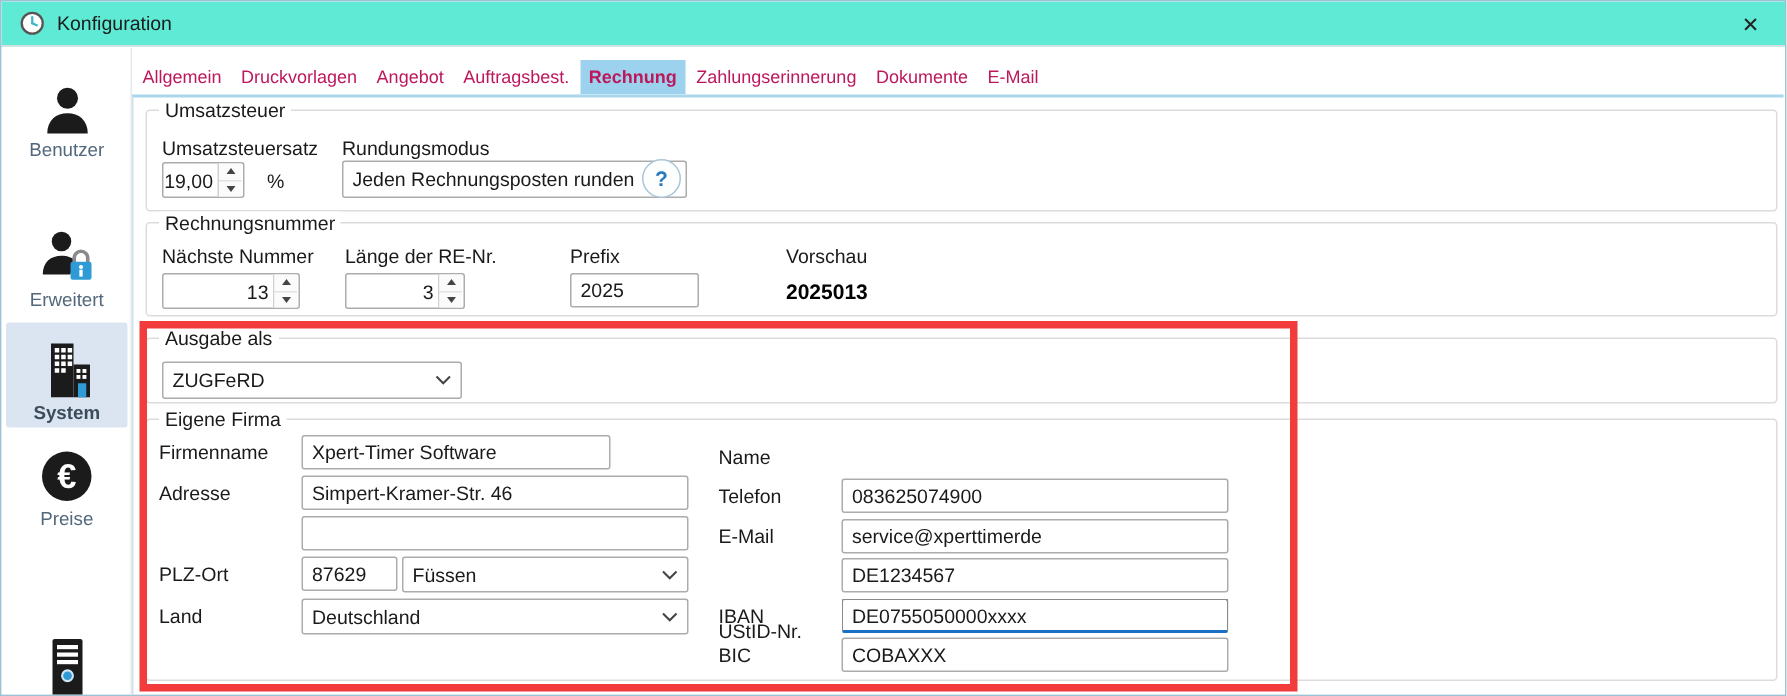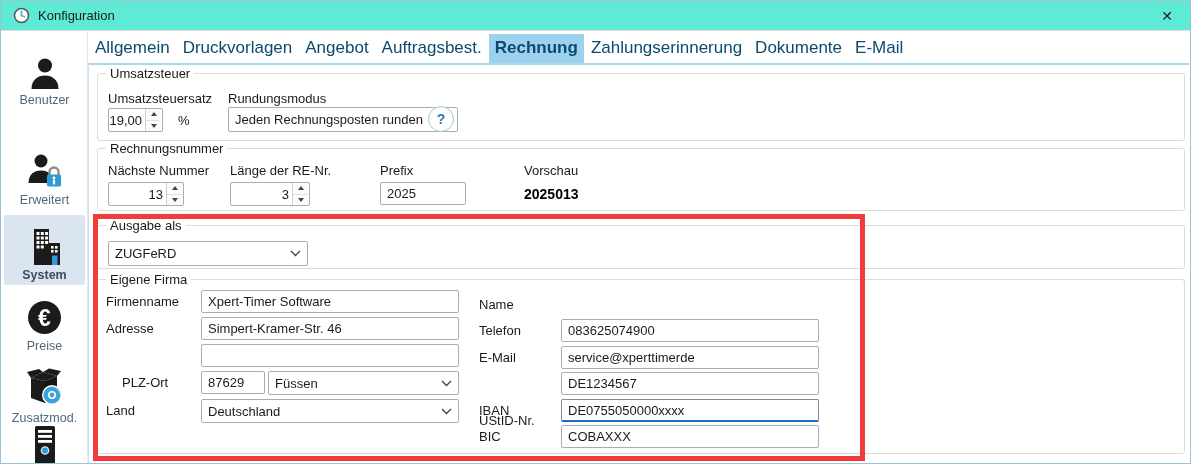--- a/index.html
+++ b/index.html
@@ -31,21 +31,21 @@
   .side-item .icon { display:block; margin:0 auto; }
   .side-item .lbl { display:block; margin-top:3px; font-size:12.5px; color:#53687b; }
   .side-item.selected { background:#dbe5f1; border-radius:2px; padding-top:12px; }
   .side-item.selected .lbl { font-weight:bold; color:#3c4c5c; }
 
   
   .tabbar {
     position:absolute; left:88px; top:36px; right:2px; height:26px;
     display:flex; align-items:flex-end;
   }
-  .tab { padding:4px 6px 5px 6px; margin-right:1px; font-size:17px; color:#0c4a6e; white-space:nowrap; }
+  .tab { padding:4px 6px 5px 6px; margin-right:1px; font-size:12px; color:#be185d; white-space:nowrap; }
   .tab.selected { background:#9cd2ed; font-weight:bold; }
   .tab-overflow {
     position:absolute; right:10px; bottom:7px; width:0; height:0;
     border-left:5px solid transparent; border-right:5px solid transparent; border-top:6px solid #1b1b1b;
   }
 
   
   .panel {
     position:absolute; left:87px; top:62px; right:1px; bottom:0;
     background:#ffffff; border-top:2px solid #a9d7ec; border-left:1px solid #cfe1ec;
@@ -168,34 +168,20 @@
     </div>
 
     <div class="side-item" style="top:267px;">
       <svg class="icon" width="37" height="37" viewBox="0 0 37 37">
         <circle cx="18.5" cy="18.5" r="16.5" fill="#1b1b1b"></circle>
         <text x="18.5" y="26.5" text-anchor="middle" font-family="Liberation Sans, sans-serif" font-size="23" font-weight="bold" fill="#ffffff">€</text>
       </svg>
       <span class="lbl">Preise</span>
     </div>
 
-    <div class="side-item" style="top:336px;">
-      <svg class="icon" width="40" height="40" viewBox="0 0 40 40">
-        <polygon points="6,10 18,4 32,8 20,13" fill="#1b1b1b"></polygon>
-        <polygon points="6,10 2,4 14,1 18,4" fill="#1b1b1b"></polygon>
-        <polygon points="32,8 36,3 24,0.5 18,4" fill="#1b1b1b"></polygon>
-        <polygon points="6,10 6,30 20,35 20,13" fill="#1b1b1b"></polygon>
-        <polygon points="32,8 32,28 20,35 20,13" fill="#161616"></polygon>
-        <circle cx="27" cy="27" r="10" fill="#ffffff"></circle>
-        <circle cx="27" cy="27" r="8.6" fill="#3ba3dc"></circle>
-        <circle cx="27" cy="27" r="3.2" fill="none" stroke="#ffffff" stroke-width="1.6"></circle>
-        <path d="M27 18.4 a8.6 8.6 0 0 1 8.6 8.6" fill="none" stroke="#bfe2f4" stroke-width="1.4"></path>
-      </svg>
-      <span class="lbl">Zusatzmod.</span>
-    </div>
 
     <div class="side-item" style="top:392px;">
       <svg class="icon" width="34" height="44" viewBox="0 0 34 44">
         <rect x="7" y="2" width="20" height="42" rx="1.5" fill="#1b1b1b"></rect>
         <rect x="10" y="6" width="14" height="2.8" fill="#ffffff"></rect>
         <rect x="10" y="11" width="14" height="2.8" fill="#ffffff"></rect>
         <rect x="10" y="16" width="14" height="2.8" fill="#ffffff"></rect>
         <circle cx="17" cy="26.5" r="3.6" fill="#2e9bd6" stroke="#cfe7f5" stroke-width="1.4"></circle>
       </svg>
       <span class="lbl"></span>
@@ -236,21 +222,21 @@
       </svg>
   </div>
   <div class="help-btn" style="left:427px; top:105px;">
     <span>?</span>
   </div>
 
   <div class="groupbox" style="left:96px; top:147px; width:1088px; height:63px;">
     <span class="gb-title">Rechnungsnummer</span>
   </div>
   <span class="flabel" style="left:107px; top:162px;">Nächste Nummer</span>
-  <div class="spinner" style="left:107px; top:181px; width:76px;">
+  <div class="spinner" style="left:107px; top:181px; width:92px;">
     <input readonly="" value="13" style="">
     <div class="spin-btns">
         <div class="spin-up"></div>
         <div class="spin-down"></div>
       </div>
   </div>
   <span class="flabel" style="left:229px; top:162px;">Länge der RE-Nr.</span>
   <div class="spinner" style="left:229px; top:181px; width:80px;">
     <input readonly="" value="3" style="">
     <div class="spin-btns">
@@ -271,25 +257,25 @@
     <svg class="chev" viewBox="0 0 11 7">
         <polyline points="1,1 5.5,5.5 10,1" fill="none" stroke="#444" stroke-width="1.4"></polyline>
       </svg>
   </div>
 
   <div class="groupbox" style="left:96px; top:278px; width:1088px; height:175px;">
     <span class="gb-title">Eigene Firma</span>
   </div>
 
   <span class="flabel" style="left:105px; top:293px;">Firmenname</span>
-  <input class="tbox" style="left: 200px; top: 289px; width: 258px;" readonly="" value="Xpert-Timer Software">
+  <input class="tbox" style="left: 200px; top: 289px; width: 206px;" readonly="" value="Xpert-Timer Software">
   <span class="flabel" style="left:105px; top:320px;">Adresse</span>
   <input class="tbox" style="left: 200px; top: 316px; width: 258px;" readonly="" value="Simpert-Kramer-Str. 46">
   <input class="tbox" style="left: 200px; top: 343px; width: 258px;" readonly="" value="">
-  <span class="flabel" style="left:105px; top:374px;margin-left:16px;">PLZ-Ort</span>
+  <span class="flabel" style="left:105px; top:374px;">PLZ-Ort</span>
   <input class="tbox" style="left: 200px; top: 370px; width: 64px;" readonly="" value="87629">
   <div class="combo" style="left:267px; top:370px; width:191px; height:24px;">
     <span>Füssen</span>
     <svg class="chev" viewBox="0 0 11 7">
         <polyline points="1,1 5.5,5.5 10,1" fill="none" stroke="#444" stroke-width="1.4"></polyline>
       </svg>
   </div>
   <span class="flabel" style="left:105px; top:402px;">Land</span>
   <div class="combo" style="left:200px; top:398px; width:258px; height:24px;">
     <span>Deutschland</span>

